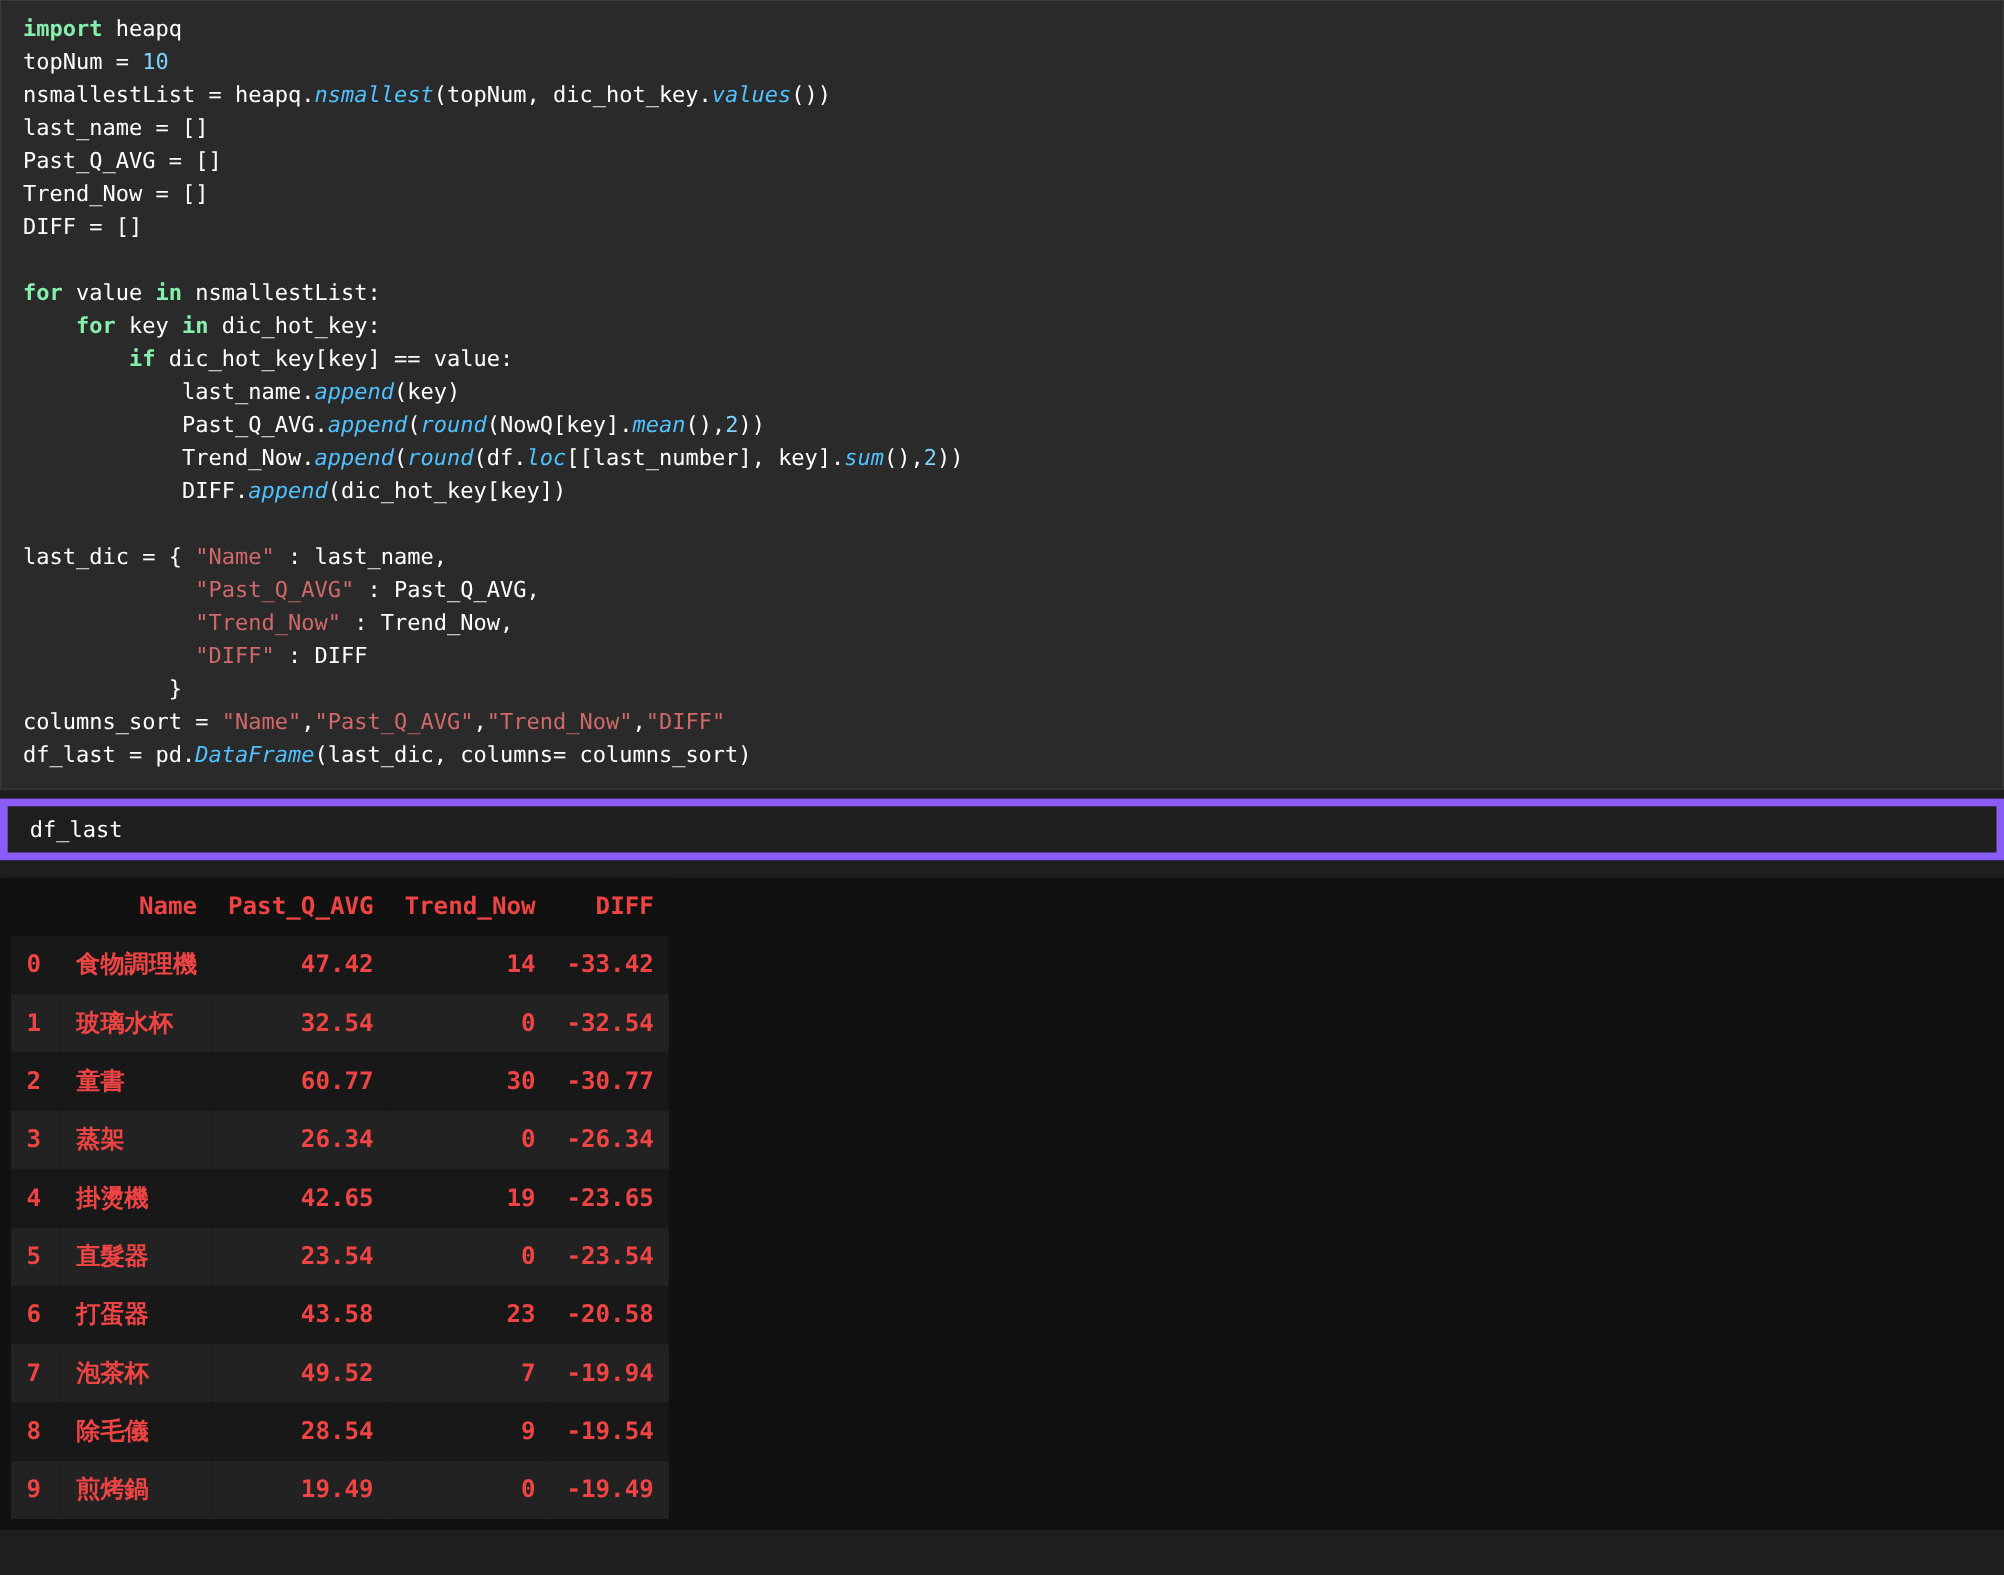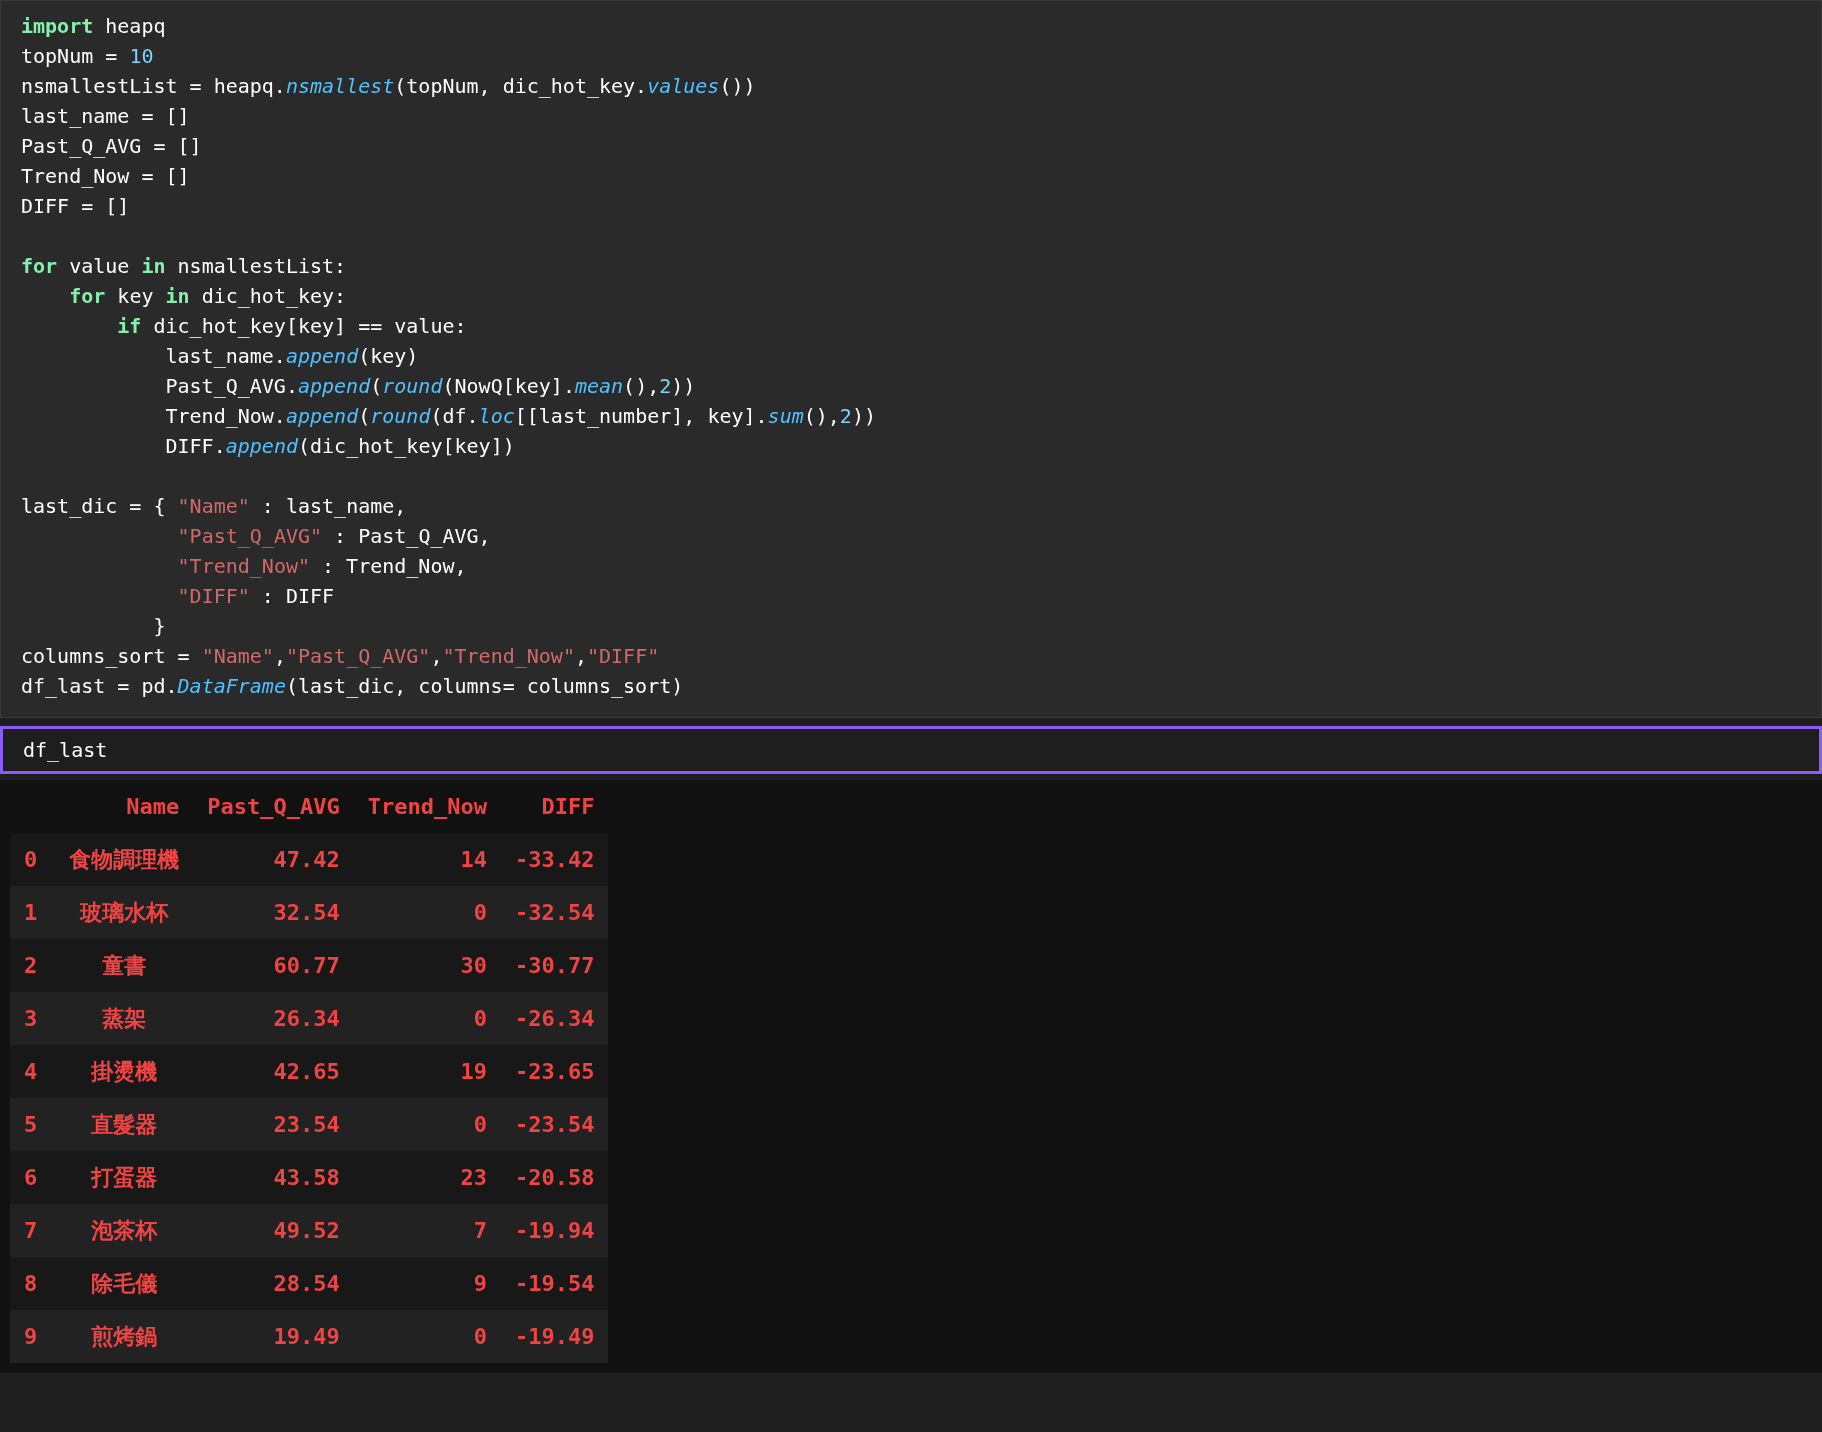--- a/index.html
+++ b/index.html
@@ -14,22 +14,22 @@
   }
   .code-cell {
     background: #2a2a2a;
     padding: 10px 20px 16px 20px;
     border: 1px solid #3a3a3a;
     margin-bottom: 8px;
   }
   .code-cell-small {
     background: #1e1e1e;
     padding: 6px 20px;
-    border: 3px solid #8b5cf6;
-    margin-bottom: 6px;
+    border: 7px solid #8b5cf6;
+    margin-bottom: 16px;
   }
   pre {
     white-space: pre;
     font-family: inherit;
   }
   .kw-green { color: #86efac; font-weight: bold; }
   .kw-blue { color: #4fc1ff; font-style: italic; }
   .num { color: #7dd3fc; }
   .str { color: #d16969; }
   .white { color: #ffffff; }
@@ -54,21 +54,21 @@
     font-weight: bold;
   }
   tbody tr:nth-child(odd) { background: #181818; }
   tbody tr:nth-child(even) { background: #222222; }
   tbody tr td:first-child {
     font-weight: bold;
     text-align: right;
     padding-right: 18px;
   }
   tbody tr td:nth-child(2) {
-    text-align: center;
+    text-align: left;
   }
 </style>
 </head>
 <body>
 
 <div class="code-cell">
 <pre><span class="kw-green">import</span><span class="white"> heapq</span>
 <span class="white">topNum = </span><span class="num">10</span>
 <span class="white">nsmallestList = heapq.</span><span class="kw-blue">nsmallest</span><span class="white">(topNum, dic_hot_key.</span><span class="kw-blue">values</span><span class="white">())</span>
 <span class="white">last_name = []</span>

